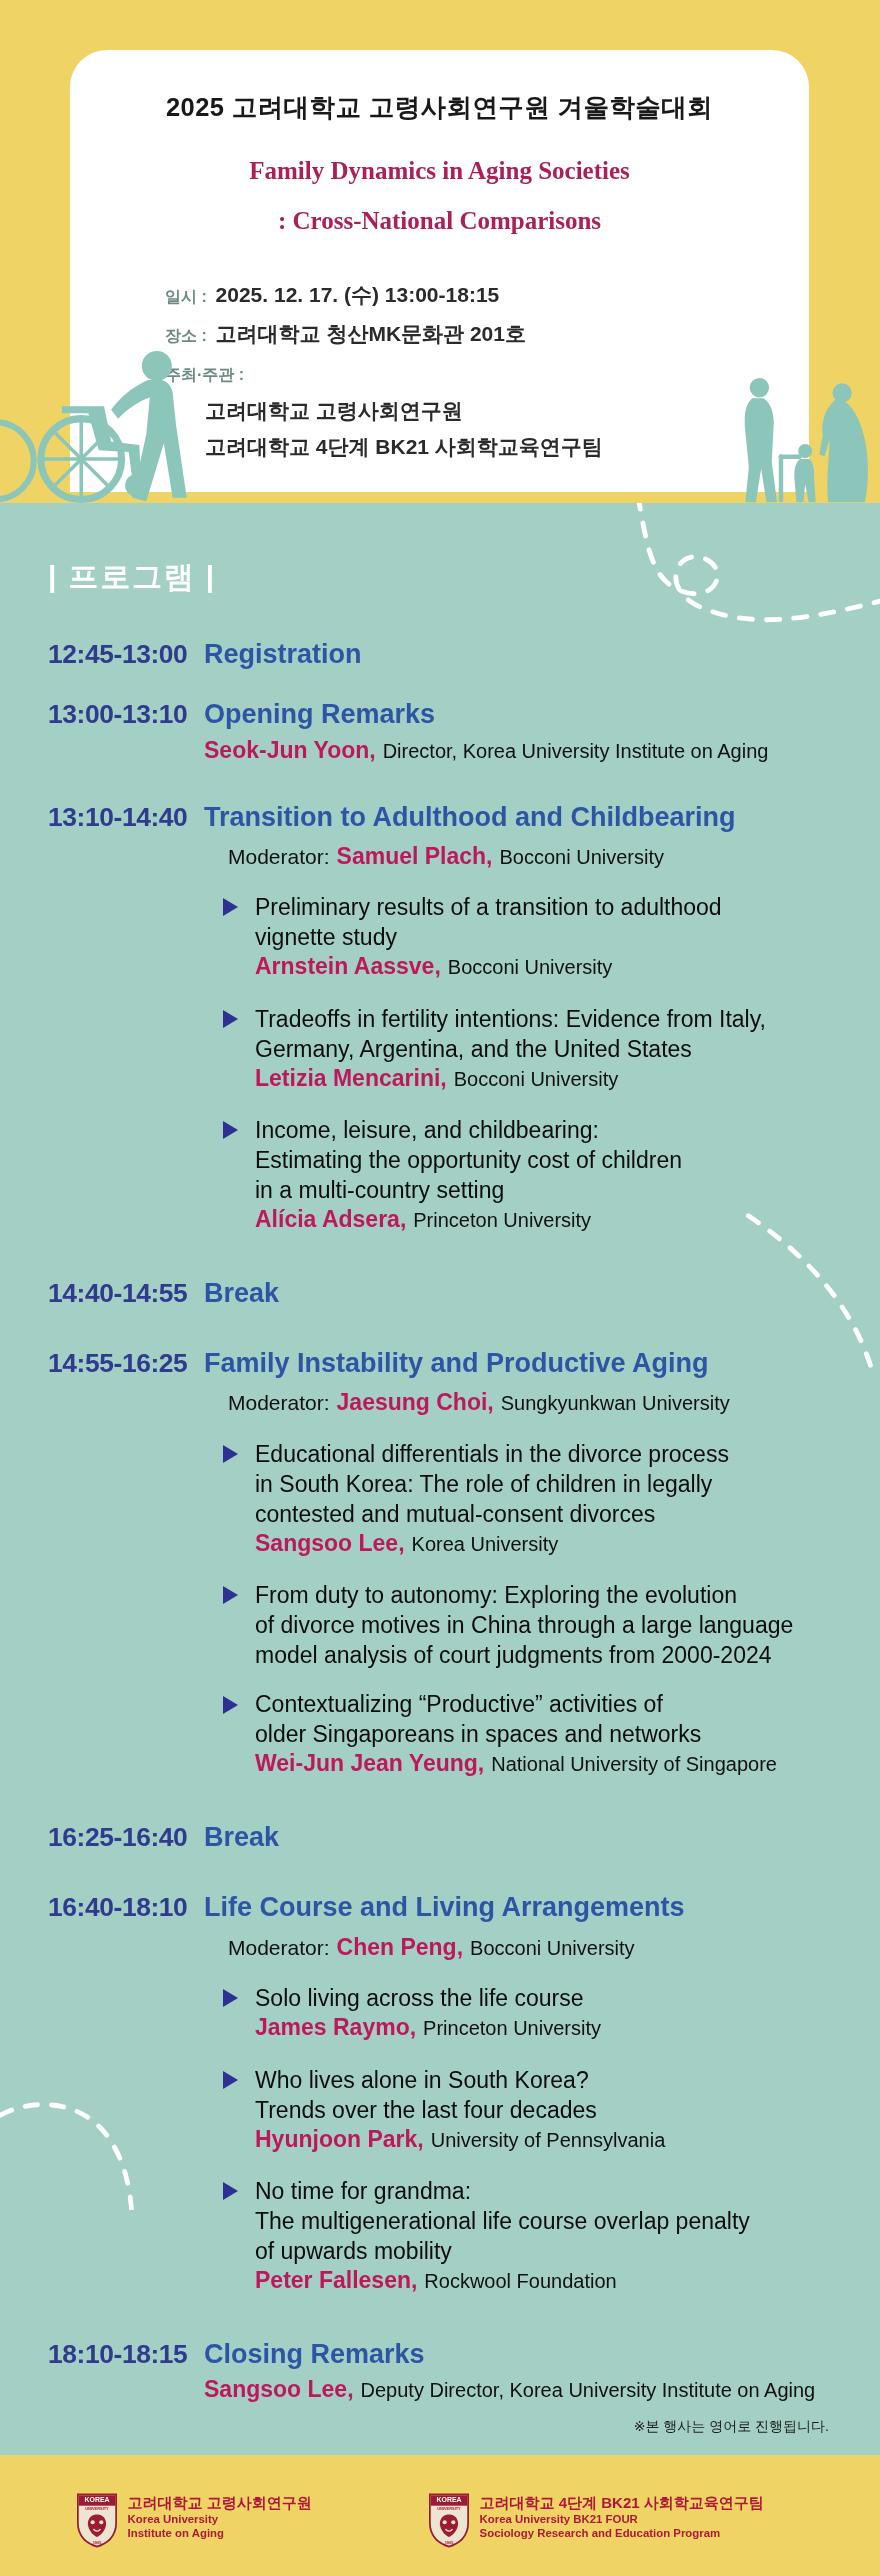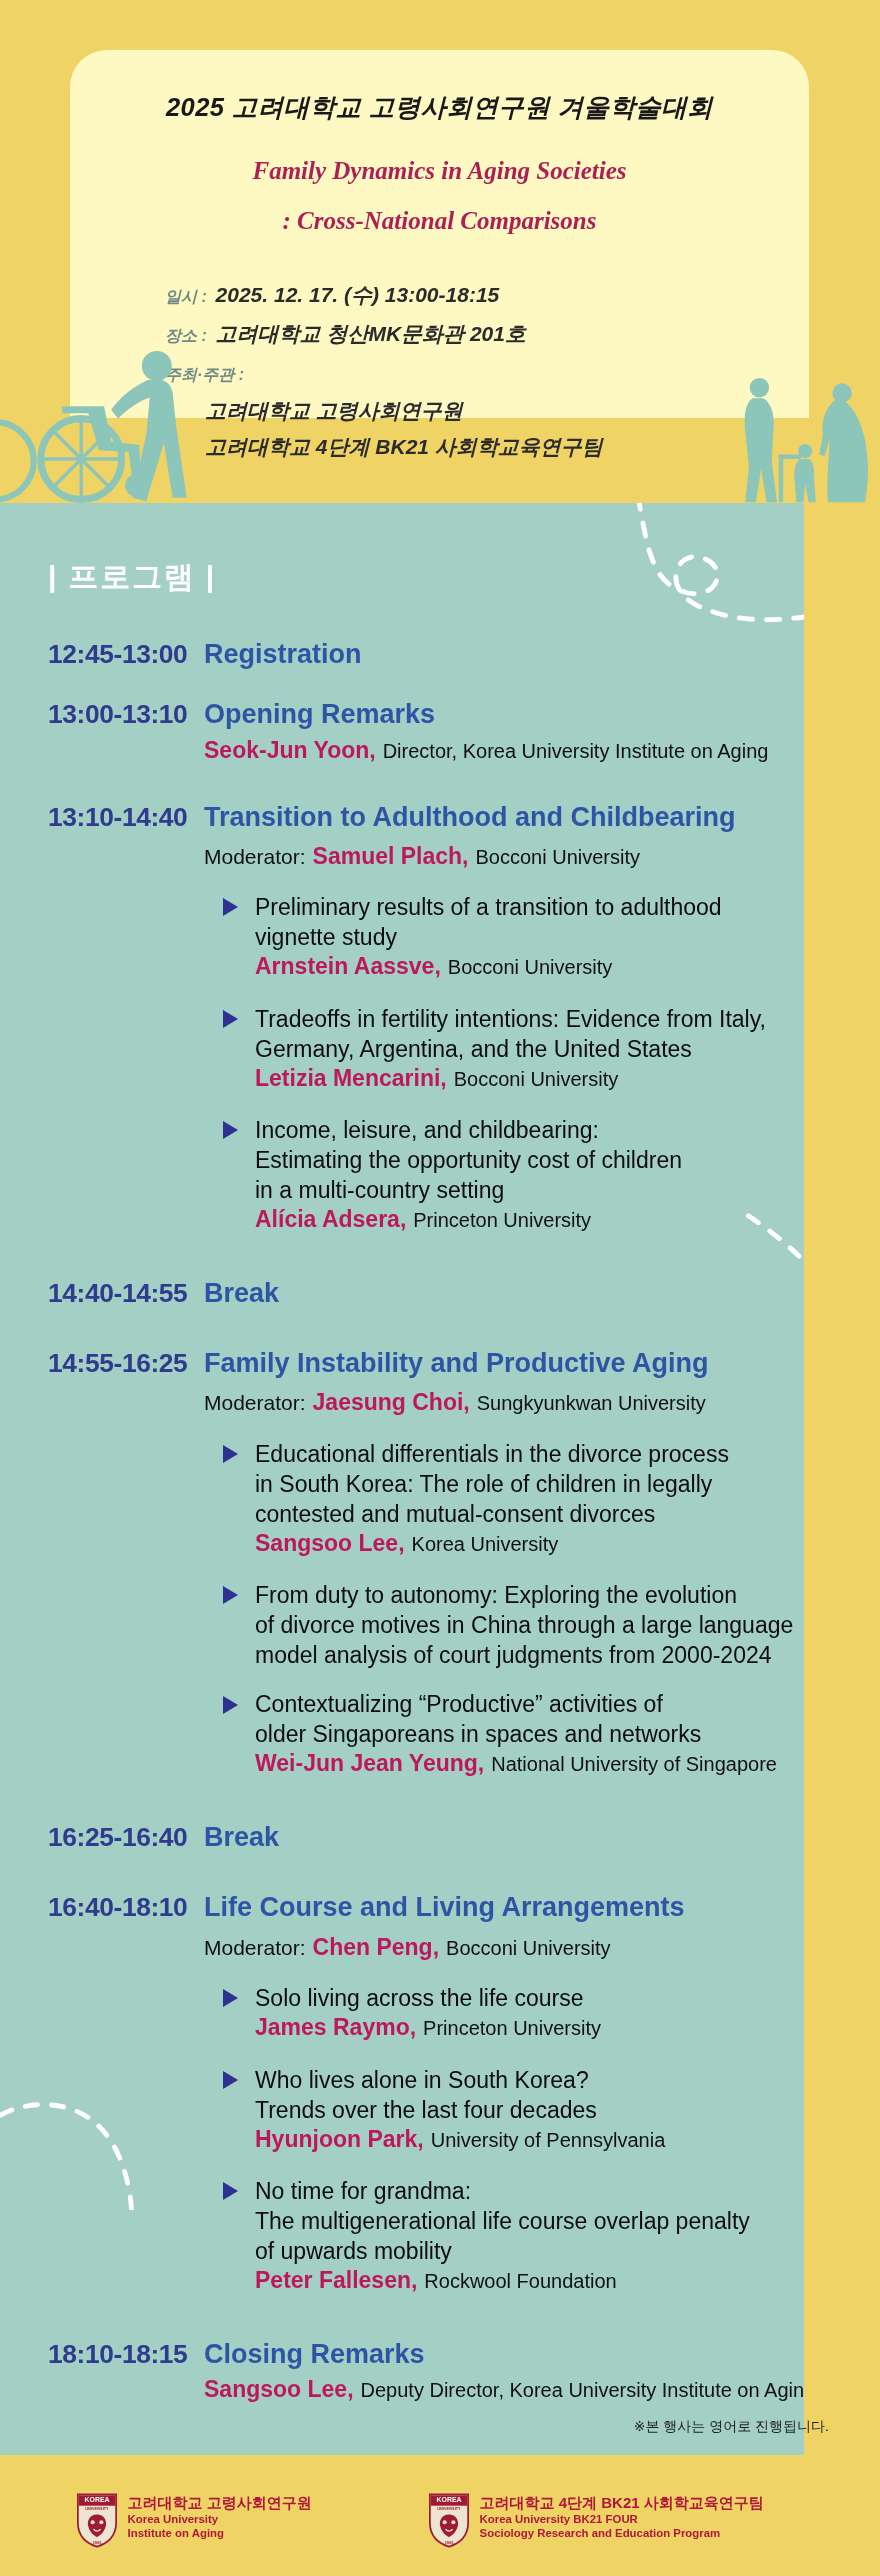--- a/index.html
+++ b/index.html
@@ -1,45 +1,45 @@
 <!DOCTYPE html>
 <html style="font-size:14px"><head>
 <meta charset="utf-8">
 <style>
   html,body{margin:0;padding:0;}
   body{font-family:"Liberation Sans","DejaVu Sans",sans-serif;}
   #poster{position:relative;width:880px;height:2576px;background:#efd465;overflow:hidden;}
 
   
-  #header-box{position:absolute;left:70px;top:50px;width:739px;height:368px;
-    background:#fef9c3;border-radius:37px 37px 0 0;font-style:italic;}
+  #header-box{position:absolute;left:70px;top:50px;width:739px;height:442px;
+    background:#ffffff;border-radius:37px 37px 0 0;}
   .subtitle{margin-top:40px;text-align:center;font-size:25.5px;font-weight:700;color:#191919;letter-spacing:0.4px;}
   .main-title{margin-top:21px;text-align:center;font-family:"Liberation Serif","DejaVu Serif",serif;
     font-weight:700;font-size:25px;line-height:50px;color:#ad2057;}
   .info-block{margin:30px 0 0 95px;font-size:21px;color:#2e2e2e;}
   .info-row{line-height:37px;}
   .info-label{color:#6f8a85;font-size:16px;font-weight:700;margin-right:8.8px;}
   .info-value{font-weight:600;color:#2b2b2b;}
   .host-line{line-height:36px;margin-left:40px;font-weight:600;color:#2b2b2b;}
 
   .sil{position:absolute;pointer-events:none;}
   .sil svg{display:block;}
 
   
-  #teal{position:absolute;left:0;top:503px;width:804px;height:1952px;background:#a3cfc5;overflow:hidden;}
+  #teal{position:absolute;left:0;top:503px;width:880px;height:1952px;background:#a3cfc5;overflow:hidden;}
   .decor{position:absolute;pointer-events:none;}
   #program-inner{position:relative;padding:55px 0 0 48px;width:796px;}
   .prog-heading{font-size:30px;line-height:37px;font-weight:700;color:#ffffff;letter-spacing:1.8px;margin-bottom:42px;}
 
   .prog-row{display:flex;align-items:flex-start;}
   .prog-time{flex:0 0 156px;font-size:26.4px;line-height:35px;font-weight:800;color:#2f3b8d;letter-spacing:-0.4px;}
   .prog-content{flex:1;}
   .prog-title{font-size:27px;line-height:35px;font-weight:600;color:#2e54a6;}
   .mod-line{margin-top:5.3px;line-height:32px;font-size:21px;color:#111;}
-  .mod-label{margin-right:7px;}
+  .mod-label{margin-right:7px;margin-left:24px;}
   .sp-name{font-family:Liberation Sans, sans-serif;font-weight:700;font-size:23px;color:#be185d;margin-right:7px;text-align:right;}
   .sp-aff{font-size:20px;color:#111;}
   .speaker-line{line-height:29px;}
   .simple-speaker{margin-top:3.5px;}
   .talk{position:relative;margin-top:19.4px;padding-left:51px;}
   .talk-bullet{position:absolute;left:19.4px;top:6.2px;width:0;height:0;
     border-left:15px solid #2e3192;border-top:9.7px solid transparent;border-bottom:9.7px solid transparent;}
   .talk-title-line{font-size:23px;line-height:30px;color:#0d0d0d;}
   .mb-simple{margin-bottom:25px;}
   .mb-speaker{margin-bottom:32px;}

